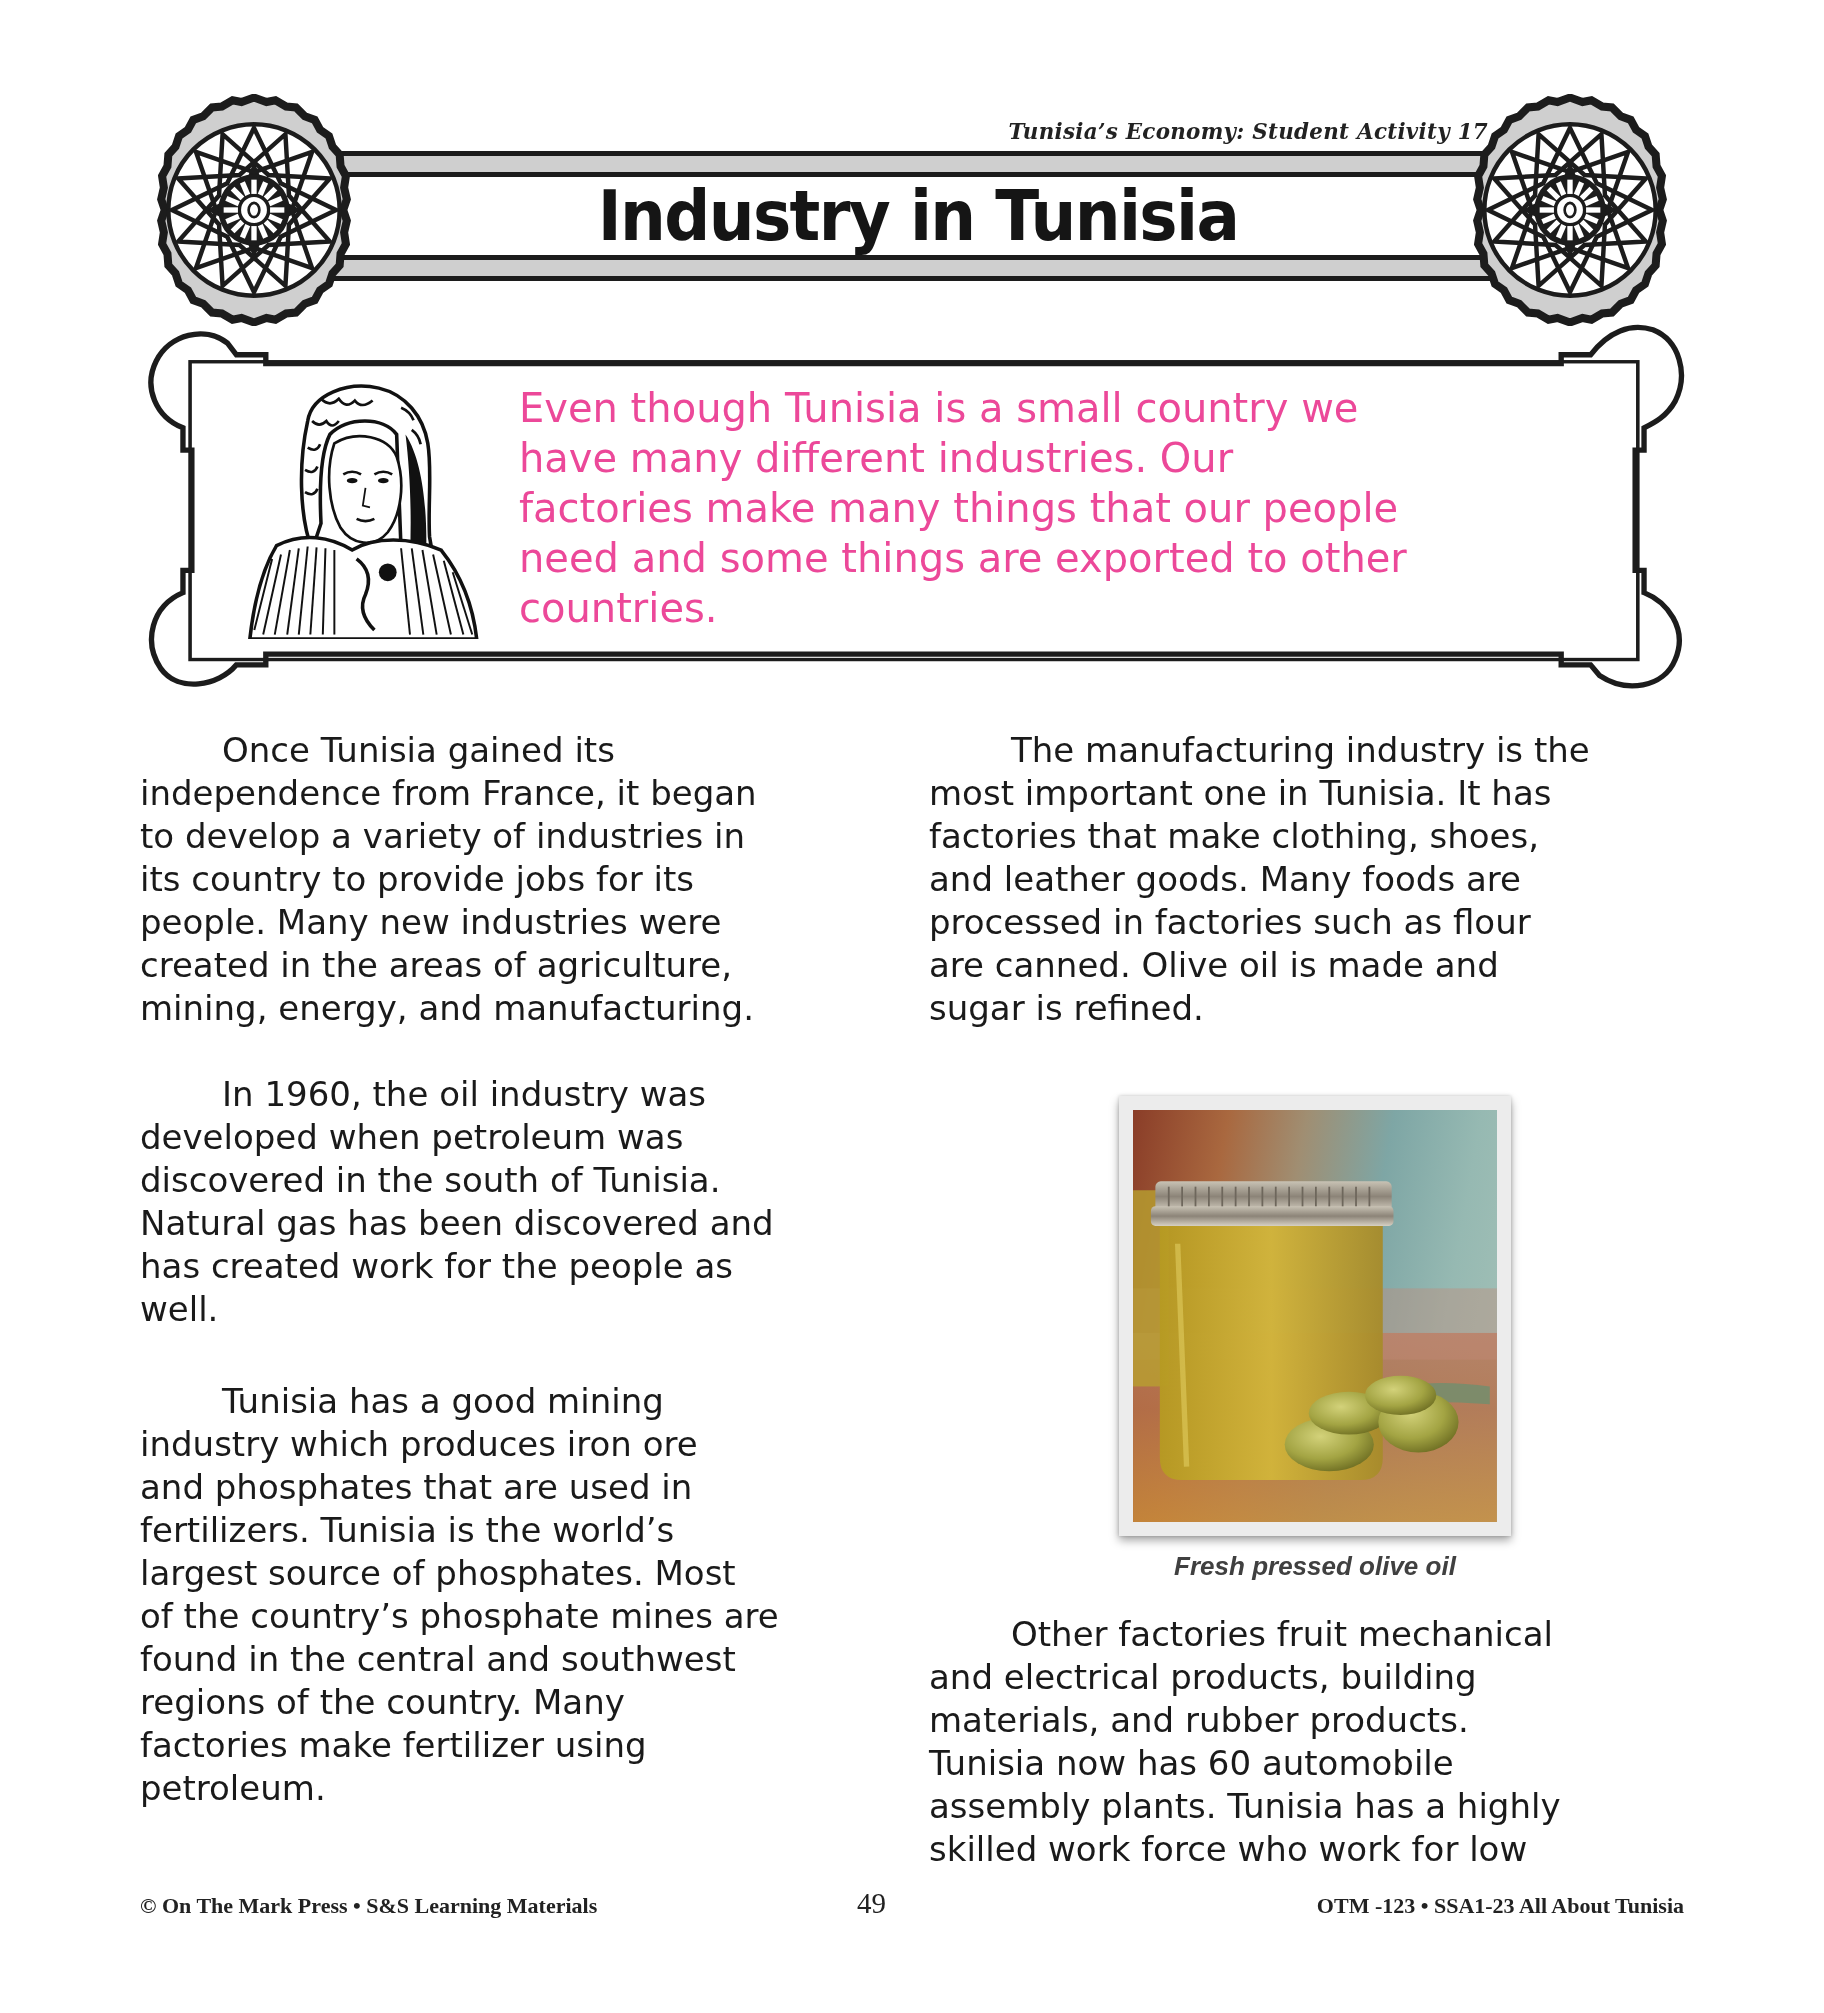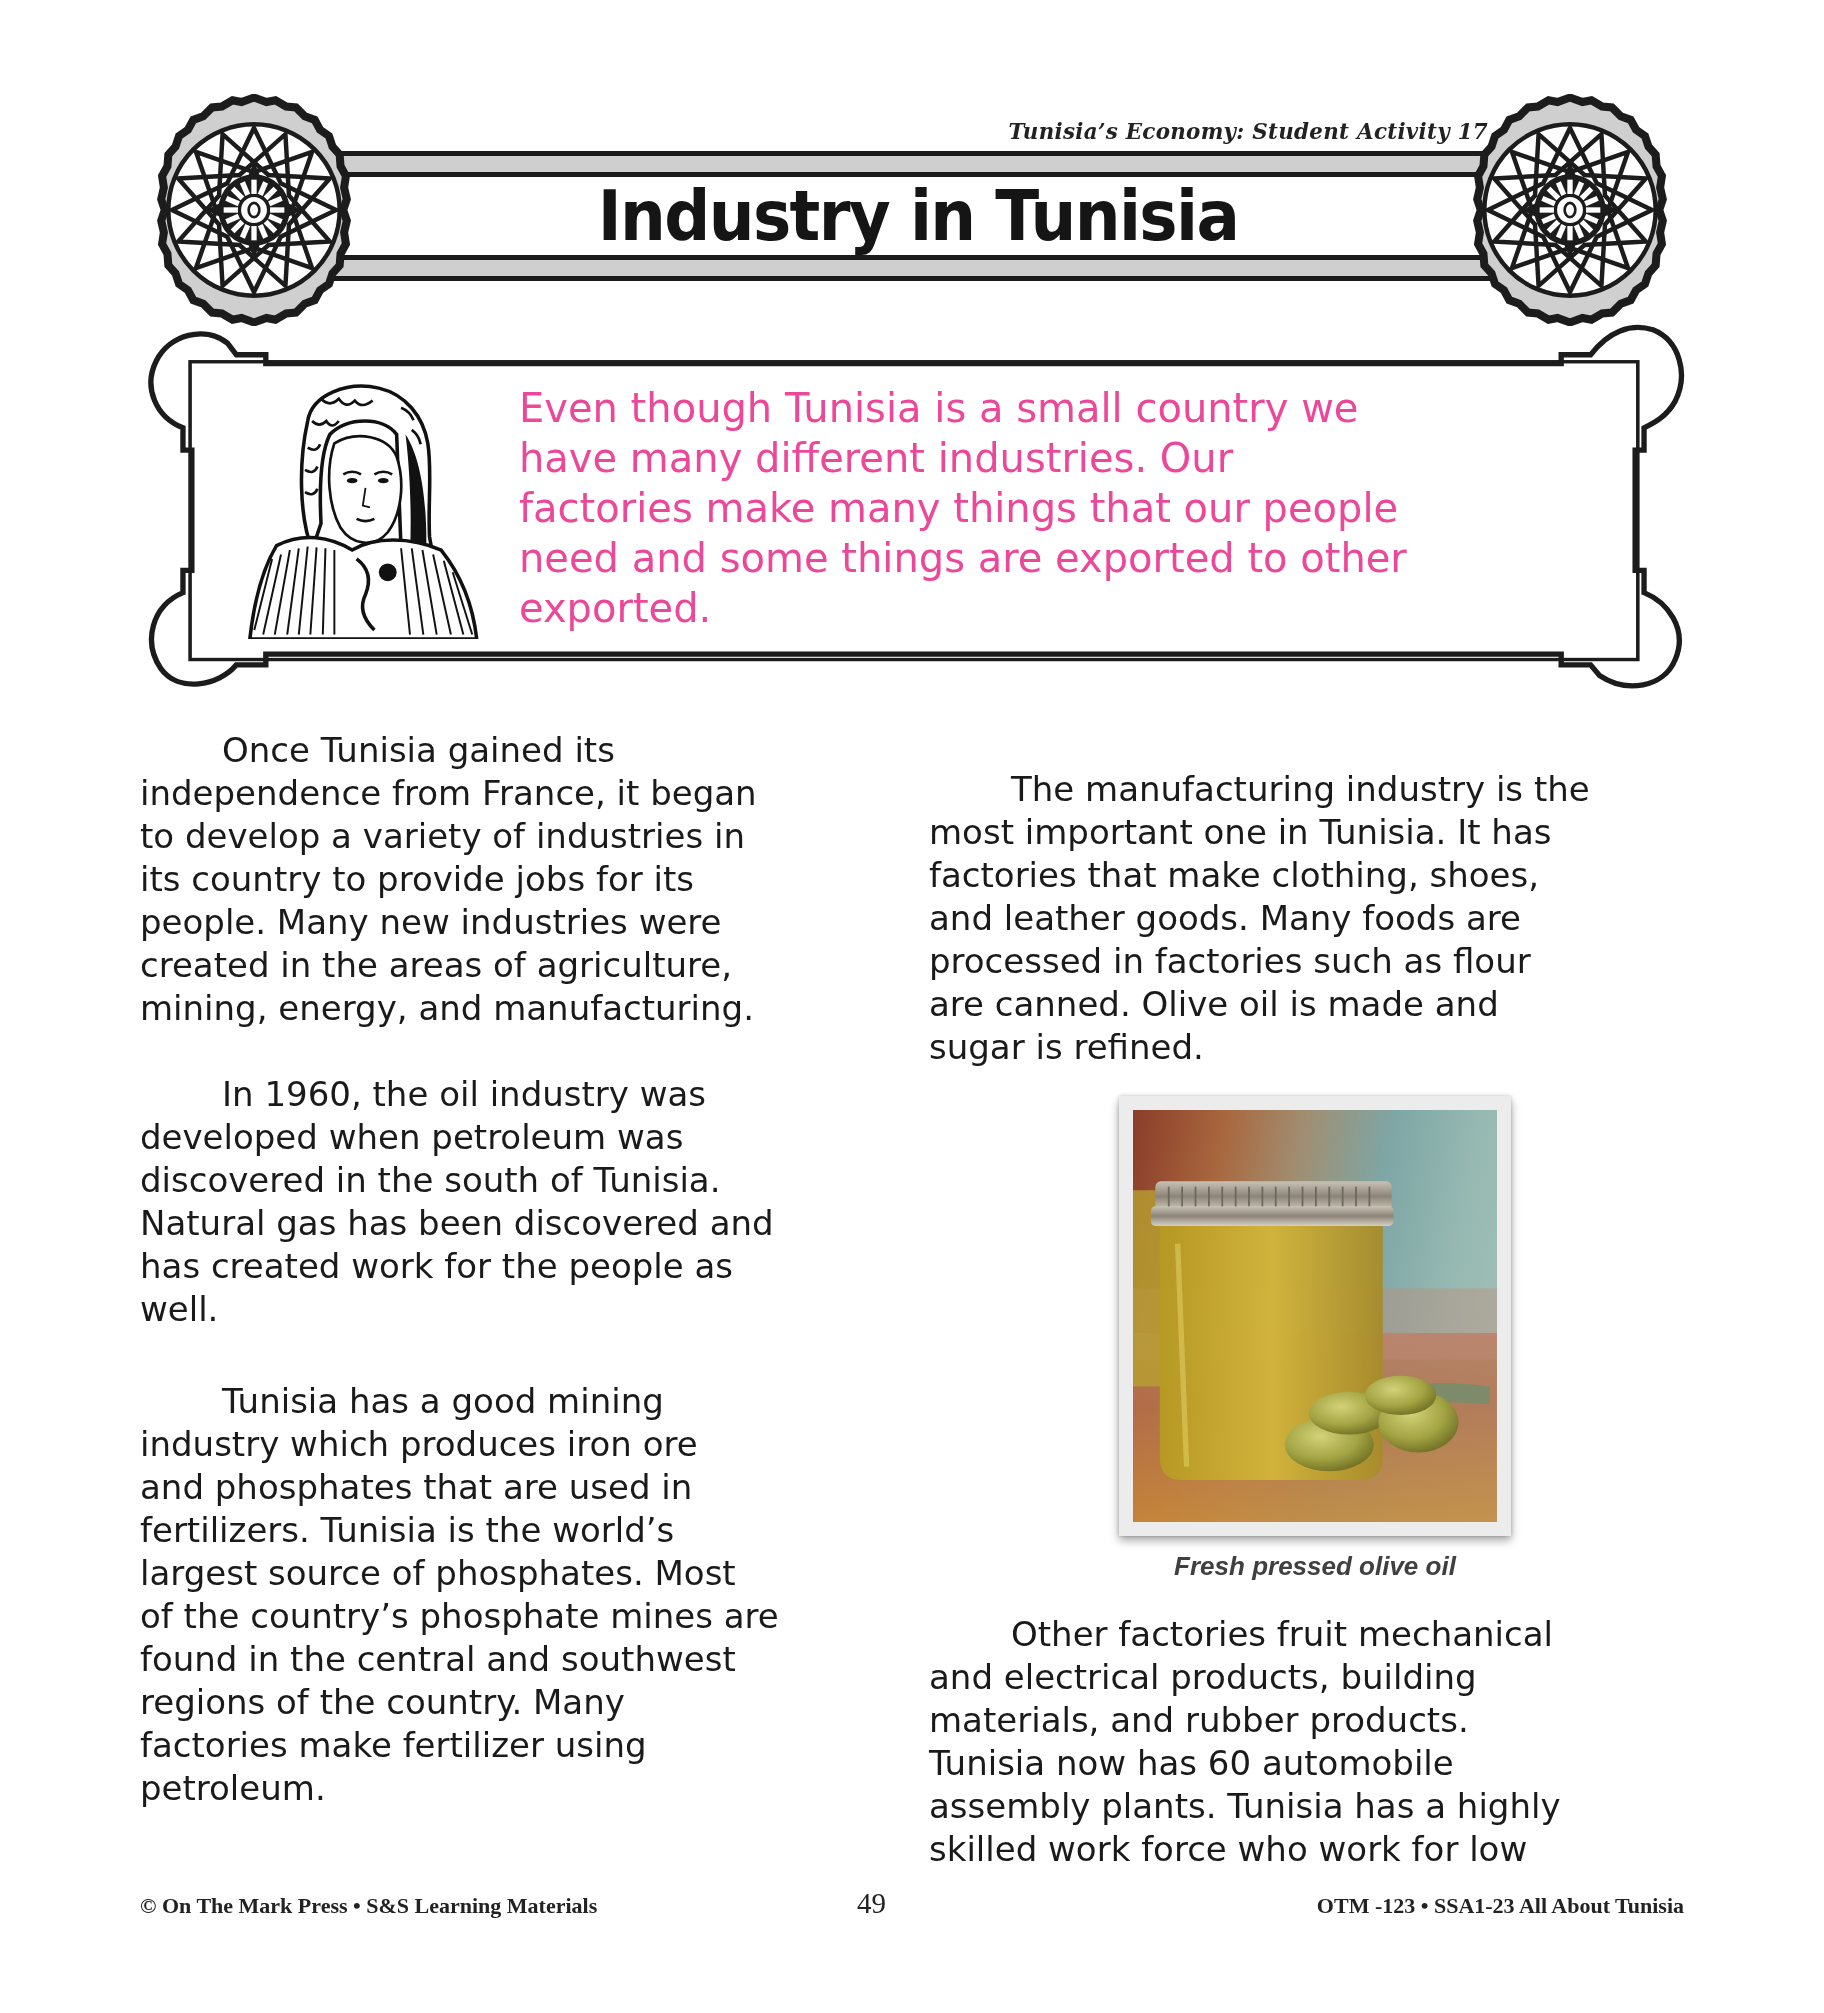--- a/index.html
+++ b/index.html
@@ -164,21 +164,21 @@
   </g>
   <path d="M150,200 q20,15 10,40 q-10,20 10,40" stroke="#111" stroke-width="4" fill="none"></path>
   <circle cx="185" cy="215" r="10" fill="#111"></circle>
 </svg>
 
 <div class="abs intro-text">
   <div>Even though Tunisia is a small country we</div>
   <div>have many different industries.  Our</div>
   <div>factories make many things that our people</div>
   <div>need and some things are exported to other</div>
-  <div>exported.</div>
+  <div>countries.</div>
 </div>
 
 <div class="abs col col-left">
   <div class="para" style="top:0px;">
     <div><span class="indent"></span><span>Once Tunisia gained its</span></div>
     <div>independence from France, it began</div>
     <div>to develop a variety of industries in</div>
     <div>its country to provide jobs for its</div>
     <div>people. Many new industries were</div>
     <div>created in the areas of agriculture,</div>
@@ -200,21 +200,21 @@
     <div>largest source of phosphates.  Most</div>
     <div>of the country’s phosphate mines are</div>
     <div>found in the central and southwest</div>
     <div>regions of the country.  Many</div>
     <div>factories make fertilizer using</div>
     <div>petroleum.</div>
   </div>
 </div>
 
 <div class="abs col col-right">
-  <div class="para" style="top:0px;margin-top:39px;">
+  <div class="para" style="top:0px;">
     <div><span class="indent"></span><span>The manufacturing industry is the</span></div>
     <div>most important one in Tunisia.  It has</div>
     <div>factories that make clothing, shoes,</div>
     <div>and leather goods.  Many foods are</div>
     <div>processed in factories such as flour</div>
     <div>are canned.  Olive oil is made and</div>
     <div>sugar is refined.</div>
   </div>
   <div class="para" style="top:884px;">
     <div><span class="indent"></span><span>Other factories fruit mechanical</span></div>

